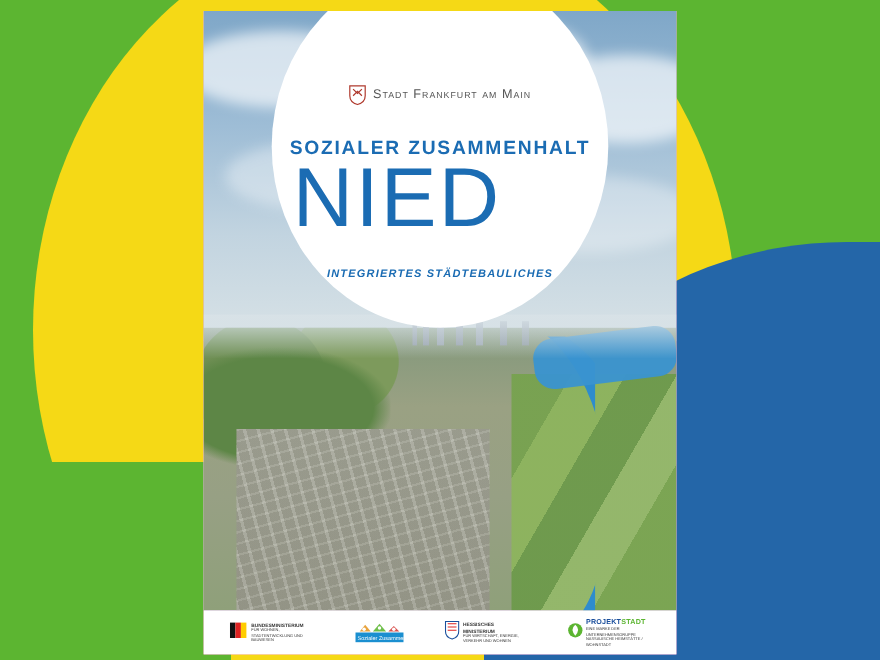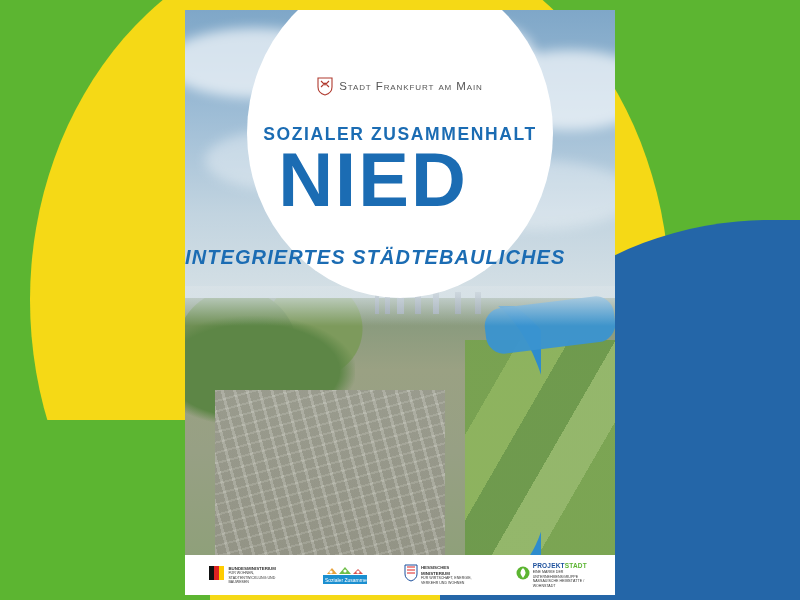--- a/index.html
+++ b/index.html
@@ -220,38 +220,38 @@
     top: 114px;
     width: 430px;
     text-align: center;
     color: #1b6cb3;
     font-size: 17.5px;
     font-weight: bold;
     letter-spacing: 1.6px;
   }
   .headline {
     position: absolute;
-    left: 16px;
+    left: 4px;
     top: 132px;
     width: 344px;
     text-align: center;
     color: #1b6cb3;
     font-size: 76px;
-    font-weight: bold;
+    font-weight: normal;
     letter-spacing: 2px;
     line-height: 1;
   }
   .subline {
     position: absolute;
     left: 0;
     top: 232px;
     width: 430px;
-    text-align: left;
+    text-align: center;
     color: #1b6cb3;
-    font-size: 20px;
+    font-size: 10px;
     font-style: italic;
     font-weight: bold;
     letter-spacing: 1.1px;
     line-height: 1.5;
   }
 
   
   .logobar {
     position: absolute;
     left: 0;

